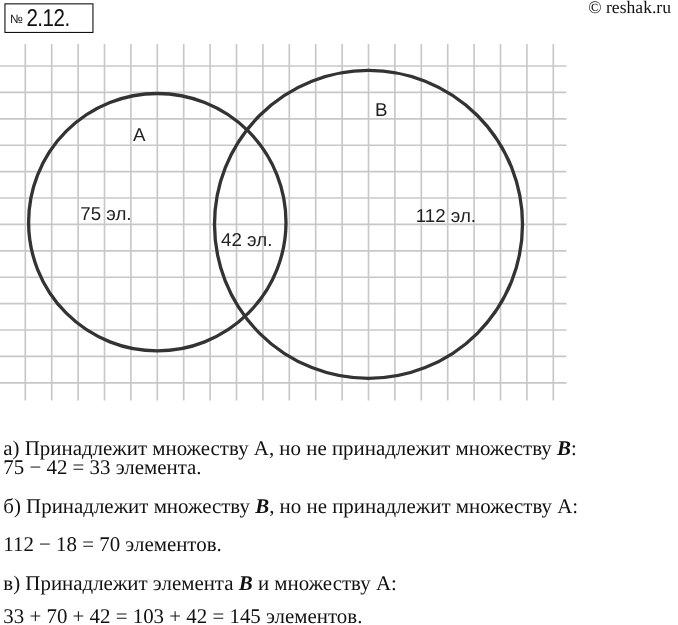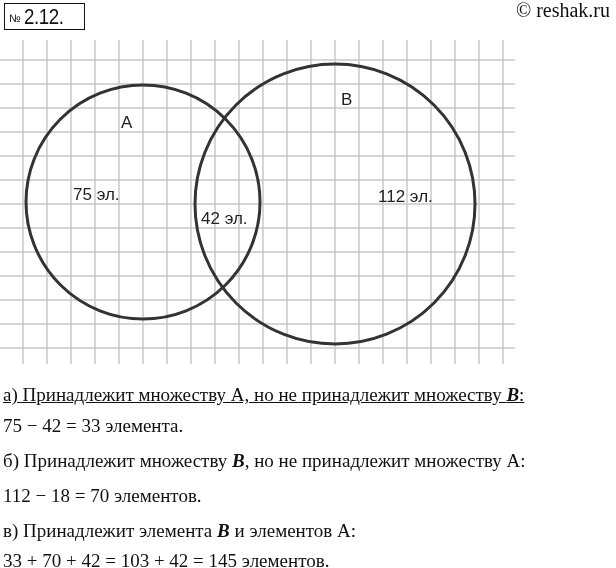--- a/index.html
+++ b/index.html
@@ -1,20 +1,20 @@
 <!DOCTYPE html>
 <html><head>
 <meta charset="utf-8">
 <style>
   html, body { margin:0; padding:0; background:#ffffff; }
   body { width:616px; height:568px; position:relative; overflow:hidden; font-family:"Liberation Serif", serif; color:#111; }
   .problem-badge { position:absolute; left:4px; top:3px; height:25px; padding:0 4px; border:1.5px solid #111; display:flex; align-items:center; font-family:"Liberation Sans", sans-serif; }
   .problem-badge .no { font-size:11px; margin-right:3px; margin-top:3px; }
   .problem-badge .num { font-size:22px; letter-spacing:-0.5px; transform:scaleX(0.85); transform-origin:left center; display:inline-block; width:56px; }
-  .watermark { position:absolute; right:6px; top:-1px; font-size:20px; font-family:"Liberation Serif", serif;margin-left:19px; }
+  .watermark { position:absolute; right:6px; top:-1px; font-size:16px; font-family:"Liberation Serif", serif;margin-left:19px; }
   svg.diagram { position:absolute; left:0; top:0; }
   .line { position:absolute; left:3px; font-size:19px; white-space:nowrap; }
   .line i { font-weight:bold; font-style:italic; }
 </style>
 </head>
 <body>
 
 <div class="problem-badge">
   <span class="no">№</span>
   <span class="num">2.12.</span>
@@ -64,24 +64,24 @@
     </g>
   <g id="labels" font-family="Liberation Sans, sans-serif" font-size="17" fill="#222">
       <text x="121" y="128">A</text>
       <text x="341" y="105">B</text>
       <text x="73" y="200">75 эл.</text>
       <text x="378" y="202">112 эл.</text>
       <text x="201" y="224">42 эл.</text>
     </g>
 </svg>
 
-<div class="line" style="top:384px;text-decoration:underline;">
+<div class="line" style="top:398px;">
   <span>а) Принадлежит множеству A, но не принадлежит множеству </span><i>B</i><span>:</span>
 </div>
 <div class="line" style="top:415px;">75 − 42 = 33 элемента.</div>
 <div class="line" style="top:450px;text-align:right;">
   <span>б) Принадлежит множеству </span><i>B</i><span>, но не принадлежит множеству A:</span>
 </div>
 <div class="line" style="top:485px;">112 − 18 = 70 элементов.</div>
 <div class="line" style="top:520px;">
-  <span>в) Принадлежит элемента </span><i>B</i><span> и элементов A:</span>
+  <span>в) Принадлежит элемента </span><i>B</i><span> и множеству A:</span>
 </div>
 <div class="line" style="top:554px; top:550px;">33 + 70 + 42 = 103 + 42 = 145 элементов.</div>
 
 </body></html>

